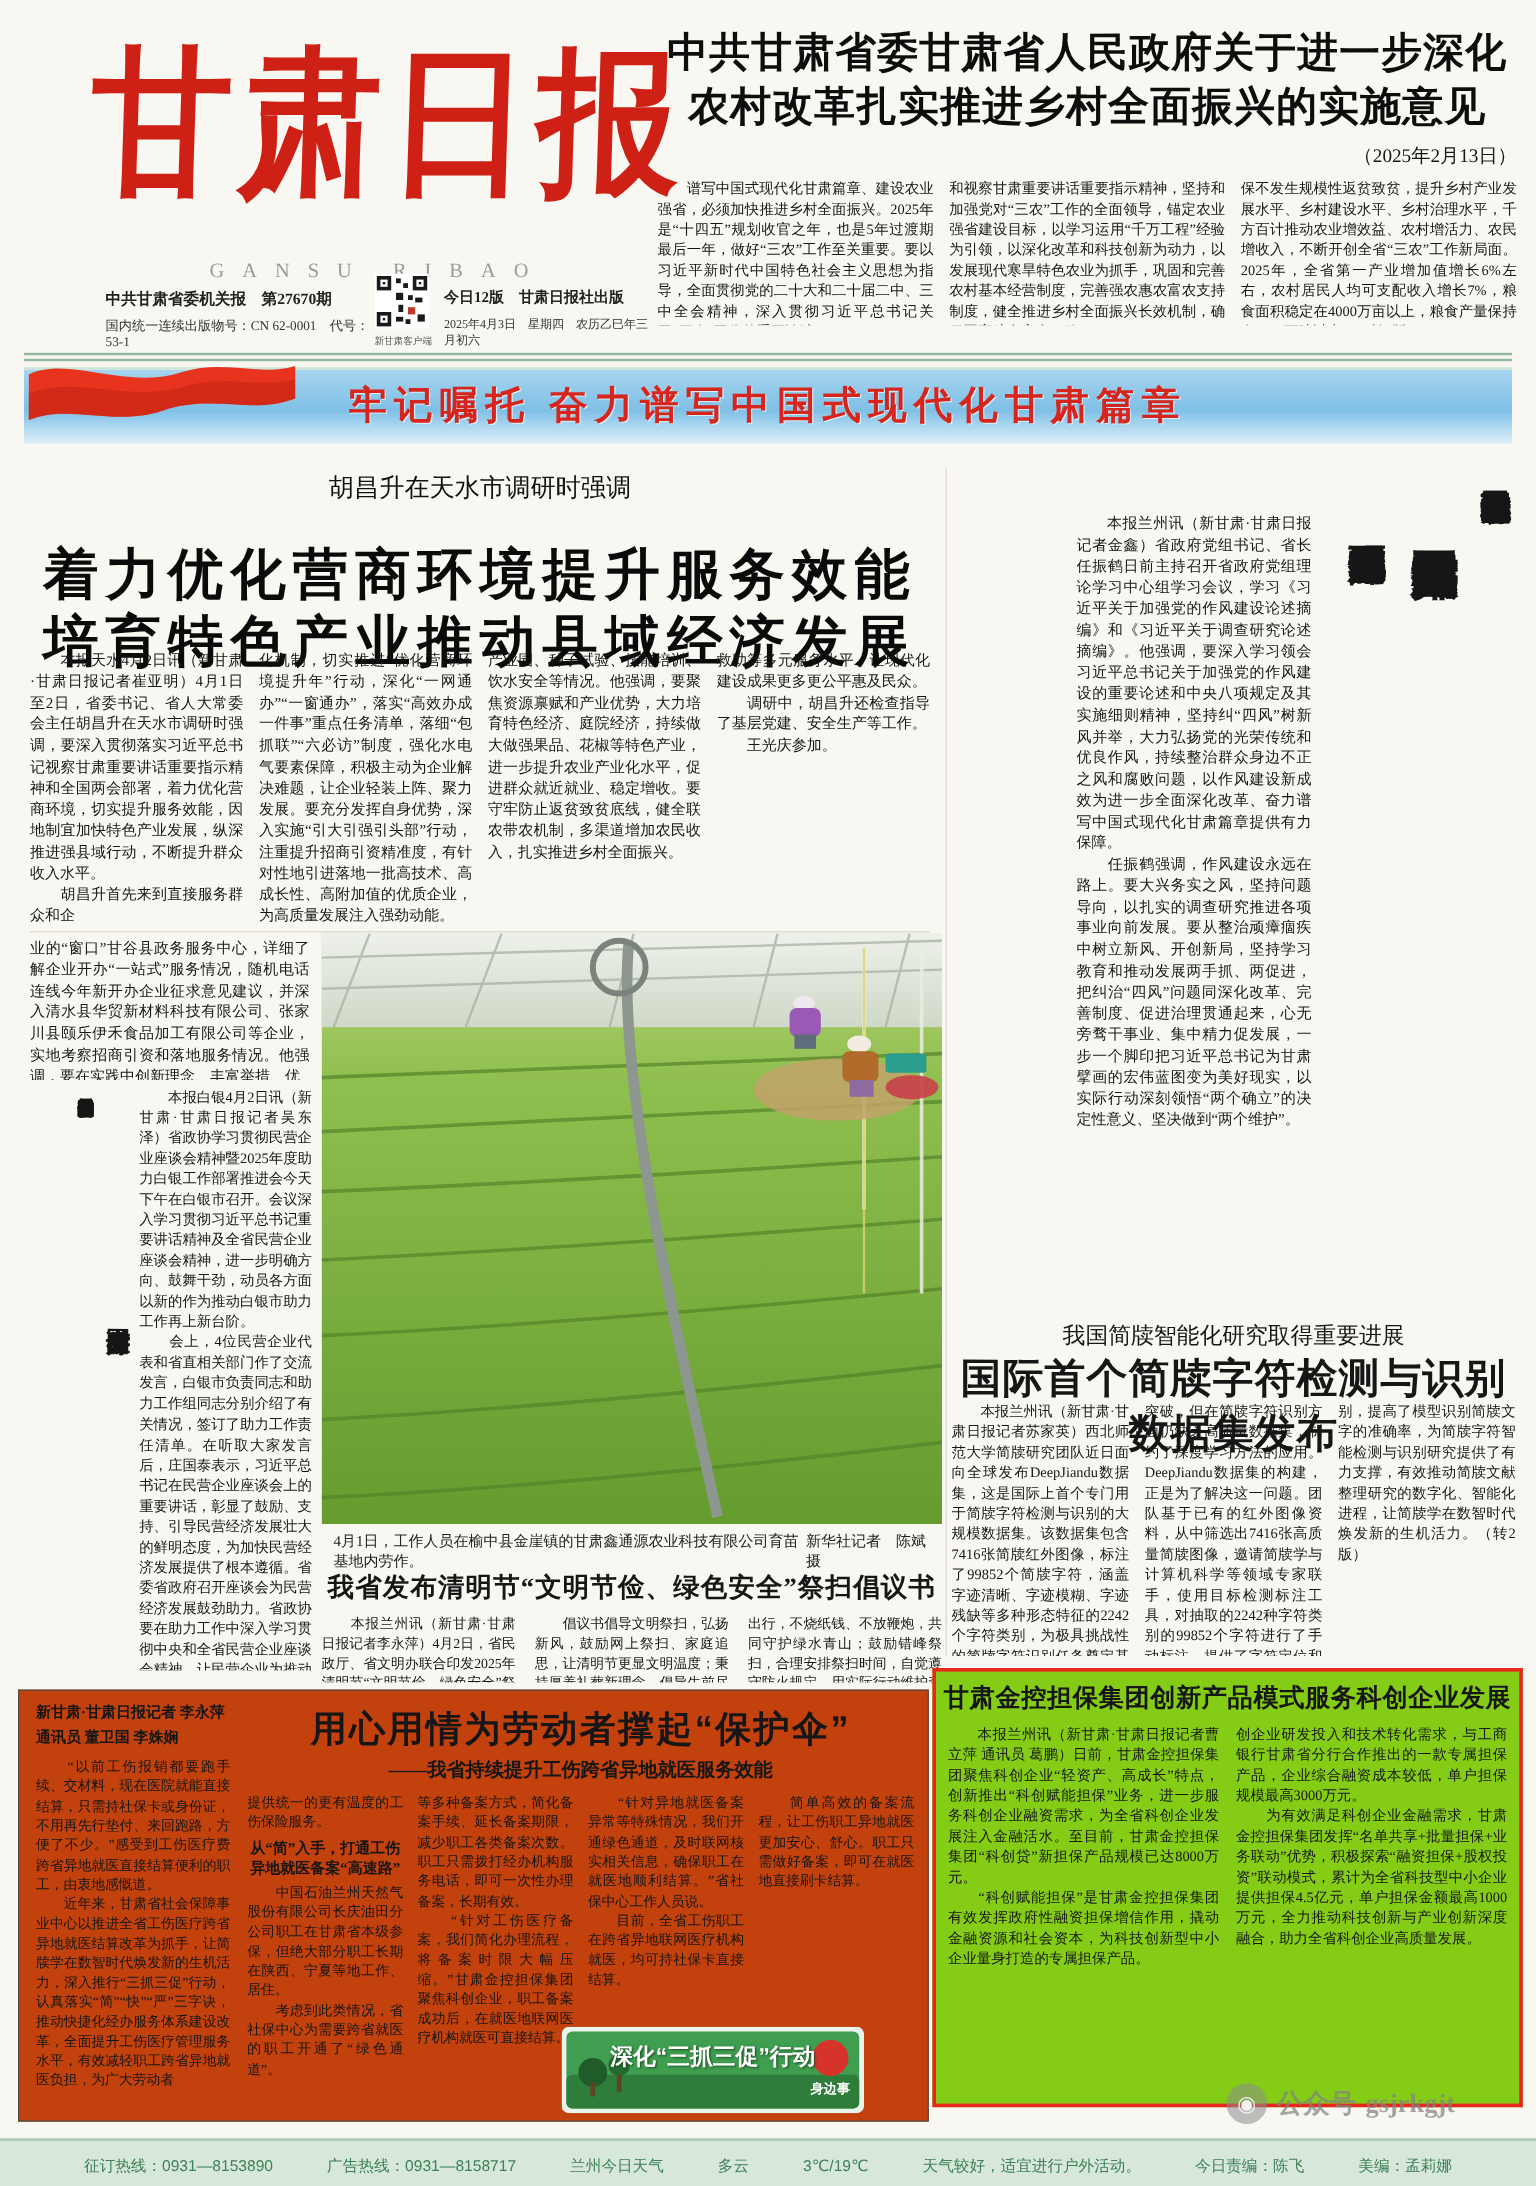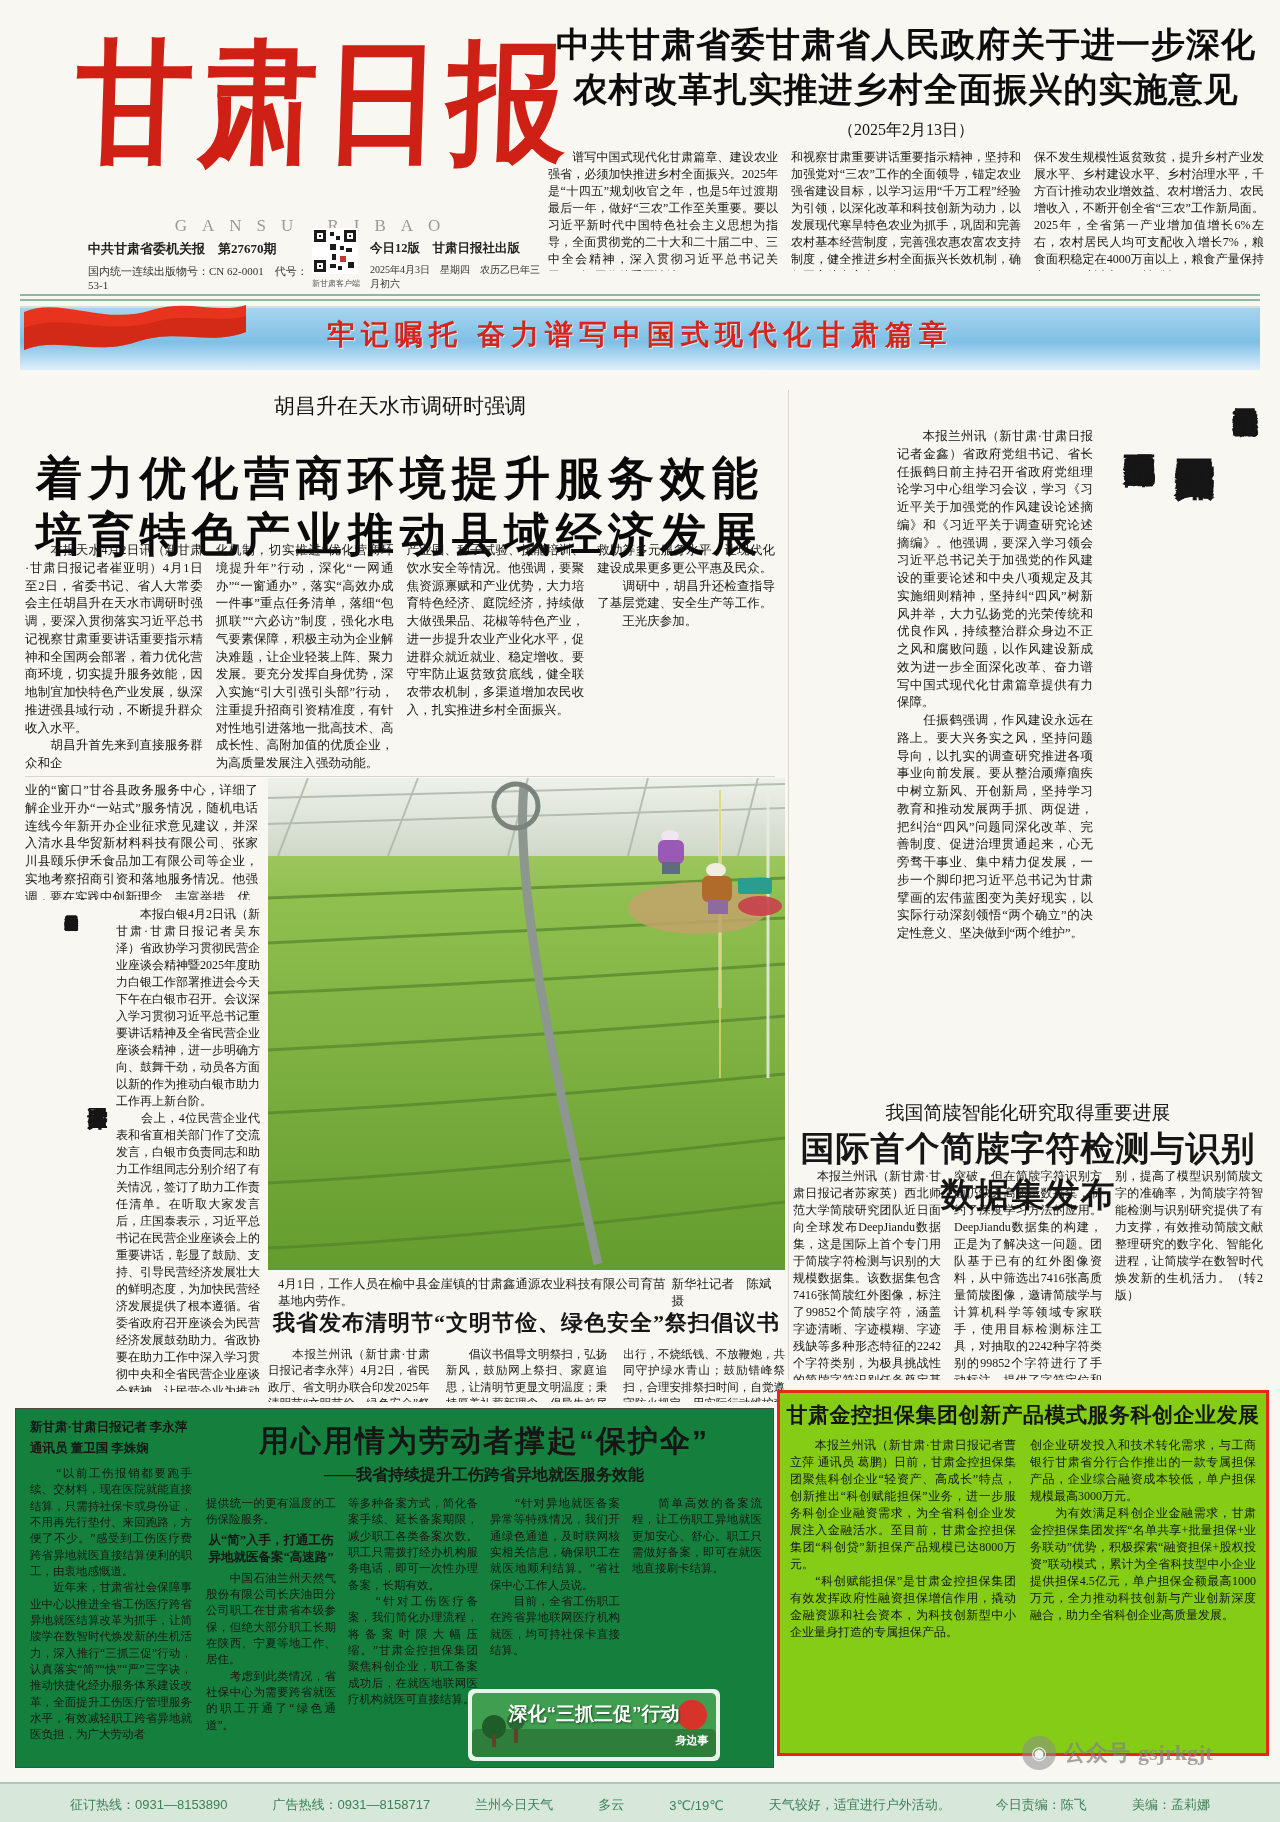--- a/index.html
+++ b/index.html
@@ -21,41 +21,41 @@
   .info-small{font-size:11px;color:#333;}
   .info-bold{font-size:13px;color:#222;font-weight:bold;}
 
   
   .top-title{font-size:34px;font-weight:900;line-height:1.32;letter-spacing:1px;color:#0d0d0d;}
   .top-date{font-size:16px;}
 
   
   #banner{background:linear-gradient(180deg,#a6d4ee 0%,#7fc0e6 55%,#dff0fa 100%);
     border-top:2px solid #cfe4d6;}
-  .banner-text{font-size:28px;font-weight:900;color:#d5251c;letter-spacing:6px;
+  .banner-text{font-size:32px;font-weight:900;color:#d5251c;letter-spacing:6px;
     text-shadow:1px 1px 0 #ffffffaa;}
 
   .kicker{font-size:21px;color:#111;}
   .lead-h{font-size:46px;font-weight:900;letter-spacing:6px;line-height:1.15;color:#0a0a0a;margin-top:32px;}
   .colflex{display:flex;gap:13px;}
   .colflex > div{flex:1;}
 
   .v-title-zx{font-size:13.5px;font-weight:900;letter-spacing:0px;}
   .v-sub-zx{font-size:20px;font-weight:700;}
   .v-kicker{font-size:25px;font-weight:600;}
   .v-h1{font-size:39px;font-weight:900;}
   .v-h2{font-size:31px;font-weight:900;}
 
   .jd-kicker{font-size:19px;}
   .jd-head{font-size:34px;font-weight:900;letter-spacing:1px;}
 
   .caption{font-size:12.5px;color:#222;}
   .qm-head{font-size:22px;font-weight:900;letter-spacing:1px;}
 
-  .gs-box{border:1px solid #4a4a46;background:#15803d;}
+  .gs-box{border:1px solid #4a4a46;background:#c2410c;}
   .gs-head{font-size:30px;font-weight:900;letter-spacing:2px;}
   .gs-sub{font-size:16px;font-weight:700;}
   .crosshead{font-weight:900;font-size:12.5px;text-align:center;margin:4px 0;}
   .small-txt{font-size:11.5px;line-height:1.42;}
 
   .jk-box{border:3px solid #e8261c;background:#84cc16;}
   .jk-head{font-size:21px;font-weight:900;letter-spacing:0.5px;}
 
   #footer-bar{background:#d7e7da;border-top:2px solid #a9c9b2;display:flex;align-items:center;
     justify-content:space-between;padding:0 70px;box-sizing:border-box;}
@@ -110,21 +110,21 @@
   </div>
 
   <div class="abs" style="left:370px;top:240px;width:175px;">
     <div class="info-bold" style="font-size:12.5px;">今日12版　甘肃日报社出版</div>
     <div class="info-small" style="margin-top:6px;font-size:10px;">2025年4月3日　星期四　农历乙巳年三月初六</div>
   </div>
 
   <div class="abs" style="left:548px;top:22px;width:716px;">
     <div class="top-title hei center">中共甘肃省委甘肃省人民政府关于进一步深化</div>
     <div class="top-title hei center">农村改革扎实推进乡村全面振兴的实施意见</div>
-    <div class="top-date center" style="margin-top:8px;">（2025年2月13日）</div>
+    <div class="top-date center" style="margin-top:8px;text-align:right;">（2025年2月13日）</div>
     <div class="colflex" style="margin-top:8px;height:122px;">
       <div class="body-txt just pre clip" style="font-size:12px;">　　谱写中国式现代化甘肃篇章、建设农业强省，必须加快推进乡村全面振兴。2025年是“十四五”规划收官之年，也是5年过渡期最后一年，做好“三农”工作至关重要。要以习近平新时代中国特色社会主义思想为指导，全面贯彻党的二十大和二十届二中、三中全会精神，深入贯彻习近平总书记关于“三农”工作的重要论述</div>
       <div class="body-txt just pre clip" style="font-size:12px;">和视察甘肃重要讲话重要指示精神，坚持和加强党对“三农”工作的全面领导，锚定农业强省建设目标，以学习运用“千万工程”经验为引领，以深化改革和科技创新为动力，以发展现代寒旱特色农业为抓手，巩固和完善农村基本经营制度，完善强农惠农富农支持制度，健全推进乡村全面振兴长效机制，确保国家粮食安全，确</div>
       <div class="body-txt just pre clip" style="font-size:12px;">保不发生规模性返贫致贫，提升乡村产业发展水平、乡村建设水平、乡村治理水平，千方百计推动农业增效益、农村增活力、农民增收入，不断开创全省“三农”工作新局面。2025年，全省第一产业增加值增长6%左右，农村居民人均可支配收入增长7%，粮食面积稳定在4000万亩以上，粮食产量保持在1260万吨以上。（转4版）</div>
     </div>
   </div>
 
   <div class="abs dbl-rule" style="left:20px;top:294px;width:1240px;"></div>
 
   <div id="banner" class="abs" style="left:20px;top:306px;width:1240px;height:62px;">

